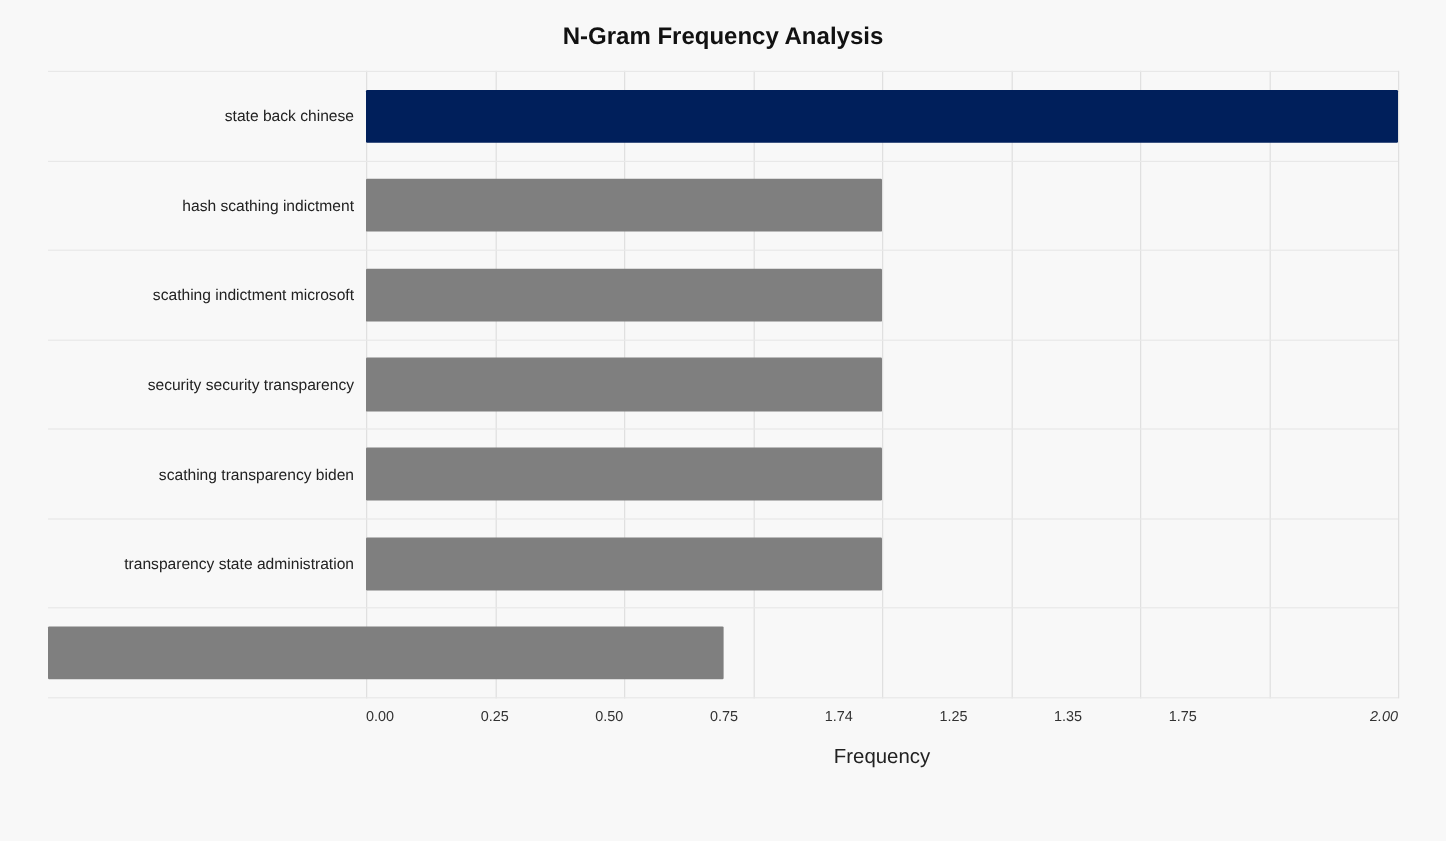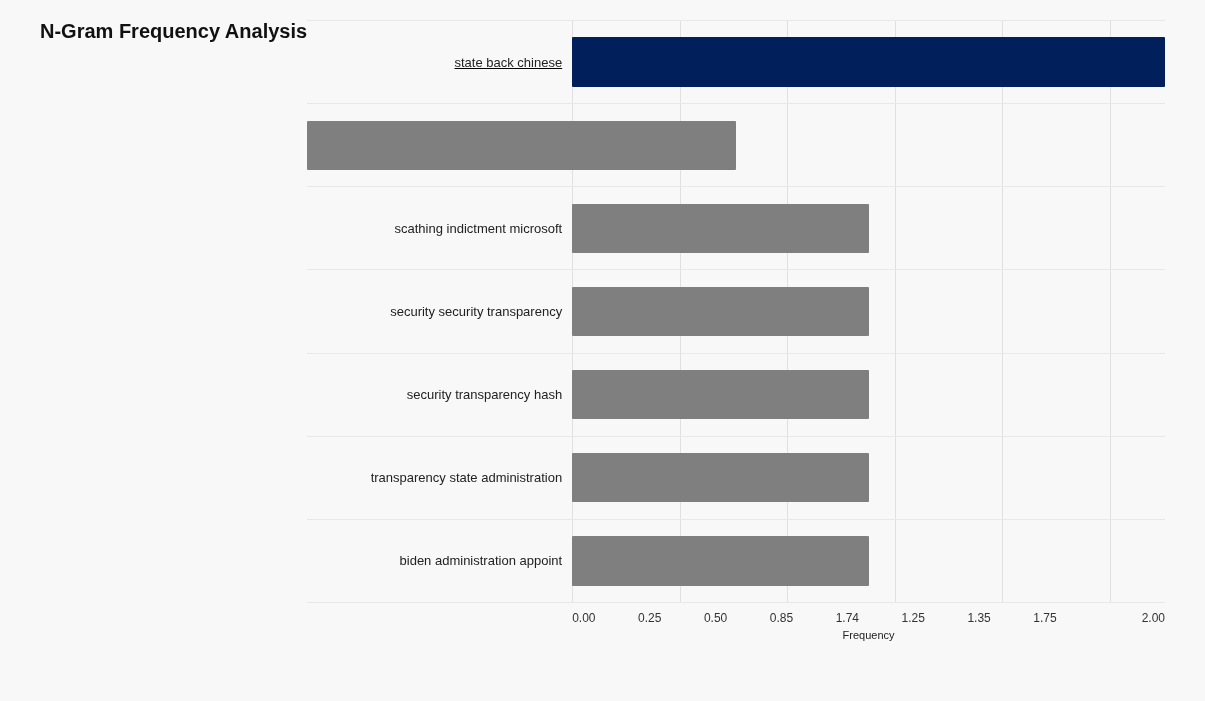--- a/index.html
+++ b/index.html
@@ -9,20 +9,21 @@
       width: 1205px;
       height: 701px;
       overflow: hidden;
     }
     .chart-container {
       width: 1205px;
       height: 701px;
       background: #f8f8f8;
       padding: 20px 40px 60px 40px;
       display: flex;
+      flex-direction: column;
     }
     .chart-title {
       text-align: center;
       font-size: 20px;
       font-weight: bold;
       color: #111;
       margin-bottom: 16px;
     }
     .chart-body {
       display: flex;
@@ -59,21 +60,20 @@
     }
     .bar-row {
       display: flex;
       flex-direction: row;
       align-items: center;
       flex: 1;
       border-bottom: 1px solid #e8e8e8;
     }
     .bar-row:first-child {
       border-top: 1px solid #e8e8e8;
-      text-decoration: underline;
     }
     .row-label {
       width: 265px;
       text-align: right;
       padding-right: 10px;
       font-size: 13px;
       color: #222;
       flex-shrink: 0;
     }
     .bar-track {
@@ -91,38 +91,40 @@
       background: #001f5b;
     }
     .bar-fill.secondary {
       background: #7f7f7f;
     }
     .x-axis {
       margin-left: 265px;
       padding-top: 8px;
       display: flex;
       flex-direction: column;
+      gap: 13px;
     }
     .x-ticks {
       display: flex;
       flex-direction: row;
       position: relative;
     }
     .x-tick {
       flex: 1;
       text-align: left;
       font-size: 12px;
       color: #333;
     }
     .x-tick:last-child {
       text-align: right;
+      font-style: italic;
     }
     .x-label {
       text-align: center;
-      font-size: 11px;
+      font-size: 17px;
       color: #222;
       margin-top: 4px;
     }
   </style>
 </head>
 <body>
 
 <div class="chart-container">
   <div class="chart-title">N-Gram Frequency Analysis</div>
   <div class="chart-body">
@@ -140,62 +142,62 @@
           <div class="grid-line" style="left: 1125px;"></div>
         </div>
       <div class="rows-area" id="rows-area">
           <div class="bar-row">
             <div class="row-label">state back chinese</div>
             <div class="bar-track">
               <div class="bar-fill primary" style="width: 100%;"></div>
             </div>
           </div>
           <div class="bar-row">
+            <div class="row-label">hash scathing indictment</div>
             <div class="bar-track">
               <div class="bar-fill secondary" style="width: 50%;"></div>
             </div>
           </div>
           <div class="bar-row">
             <div class="row-label">scathing indictment microsoft</div>
             <div class="bar-track">
               <div class="bar-fill secondary" style="width: 50%;"></div>
             </div>
           </div>
           <div class="bar-row">
             <div class="row-label">security security transparency</div>
             <div class="bar-track">
               <div class="bar-fill secondary" style="width: 50%;"></div>
             </div>
           </div>
           <div class="bar-row">
-            <div class="row-label">security transparency hash</div>
+            <div class="row-label">scathing transparency biden</div>
             <div class="bar-track">
               <div class="bar-fill secondary" style="width: 50%;"></div>
             </div>
           </div>
           <div class="bar-row">
             <div class="row-label">transparency state administration</div>
             <div class="bar-track">
               <div class="bar-fill secondary" style="width: 50%;"></div>
             </div>
           </div>
           <div class="bar-row">
-            <div class="row-label">biden administration appoint</div>
             <div class="bar-track">
               <div class="bar-fill secondary" style="width: 50%;"></div>
             </div>
           </div>
         </div>
     </div>
     <div class="x-axis">
       <div class="x-ticks" id="x-ticks">
           <div class="x-tick">0.00</div>
           <div class="x-tick">0.25</div>
           <div class="x-tick">0.50</div>
-          <div class="x-tick">0.85</div>
+          <div class="x-tick">0.75</div>
           <div class="x-tick">1.74</div>
           <div class="x-tick">1.25</div>
           <div class="x-tick">1.35</div>
           <div class="x-tick">1.75</div>
           <div class="x-tick">2.00</div>
         </div>
       <div class="x-label">Frequency</div>
     </div>
   </div>
 </div>

